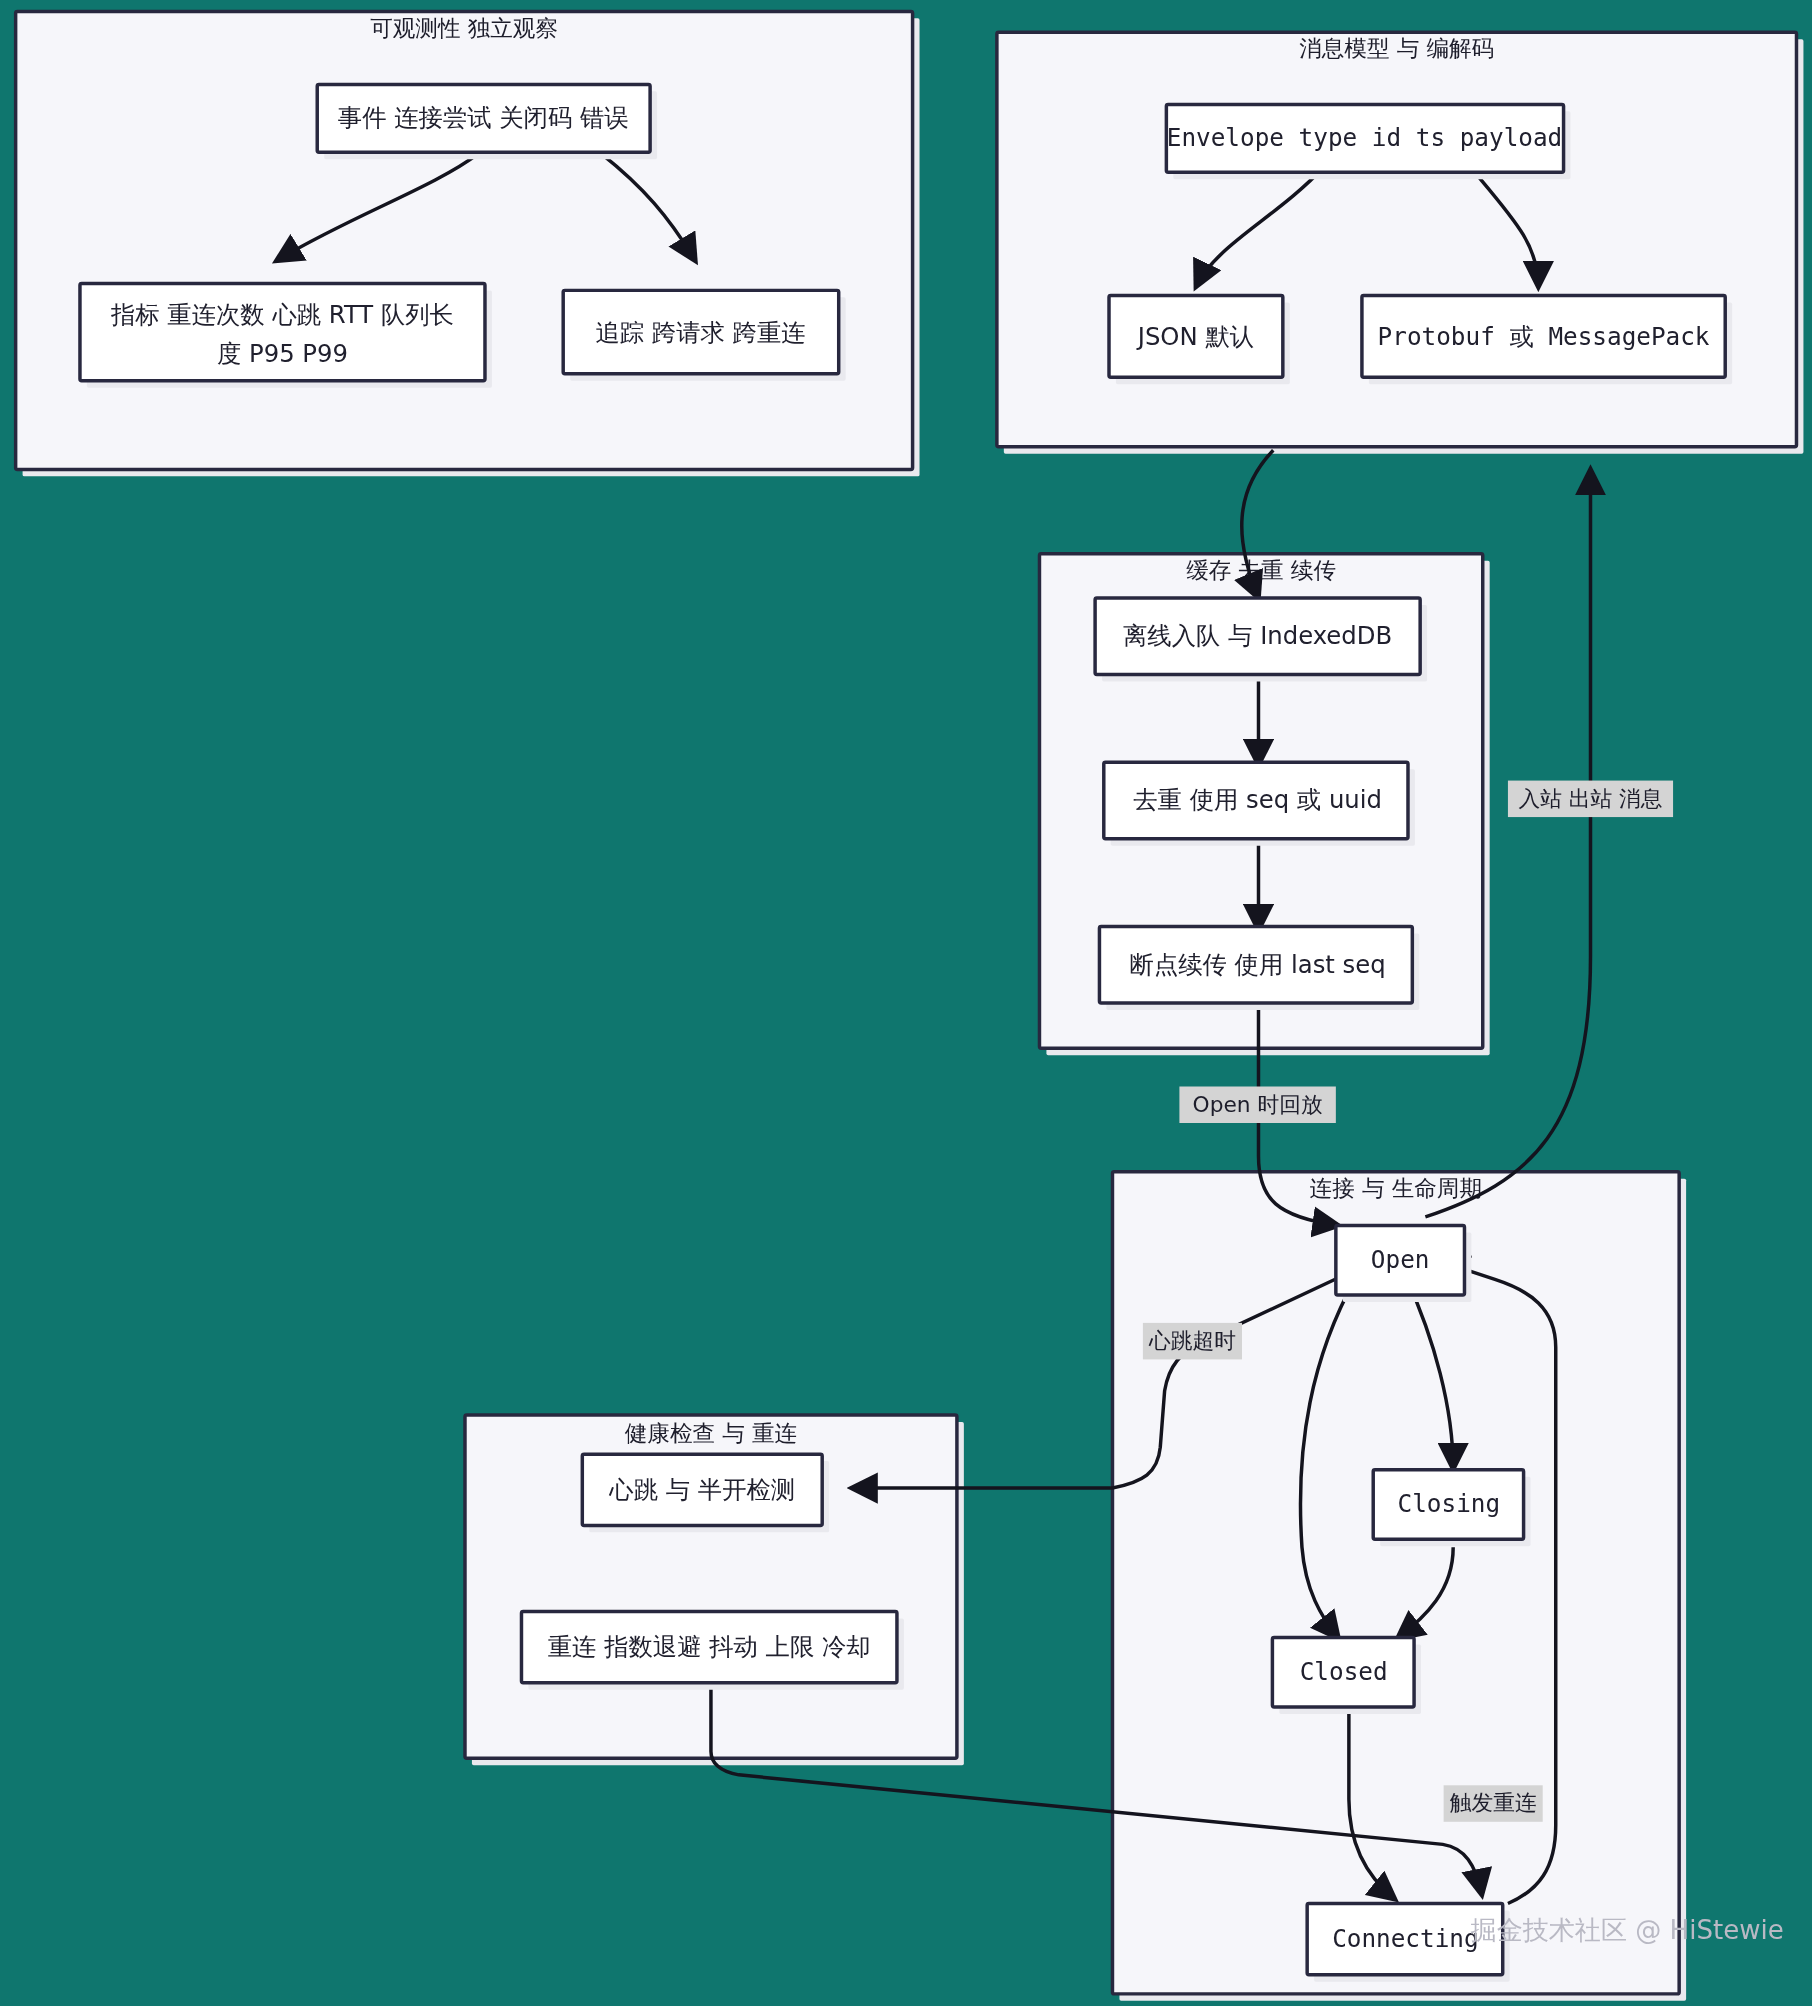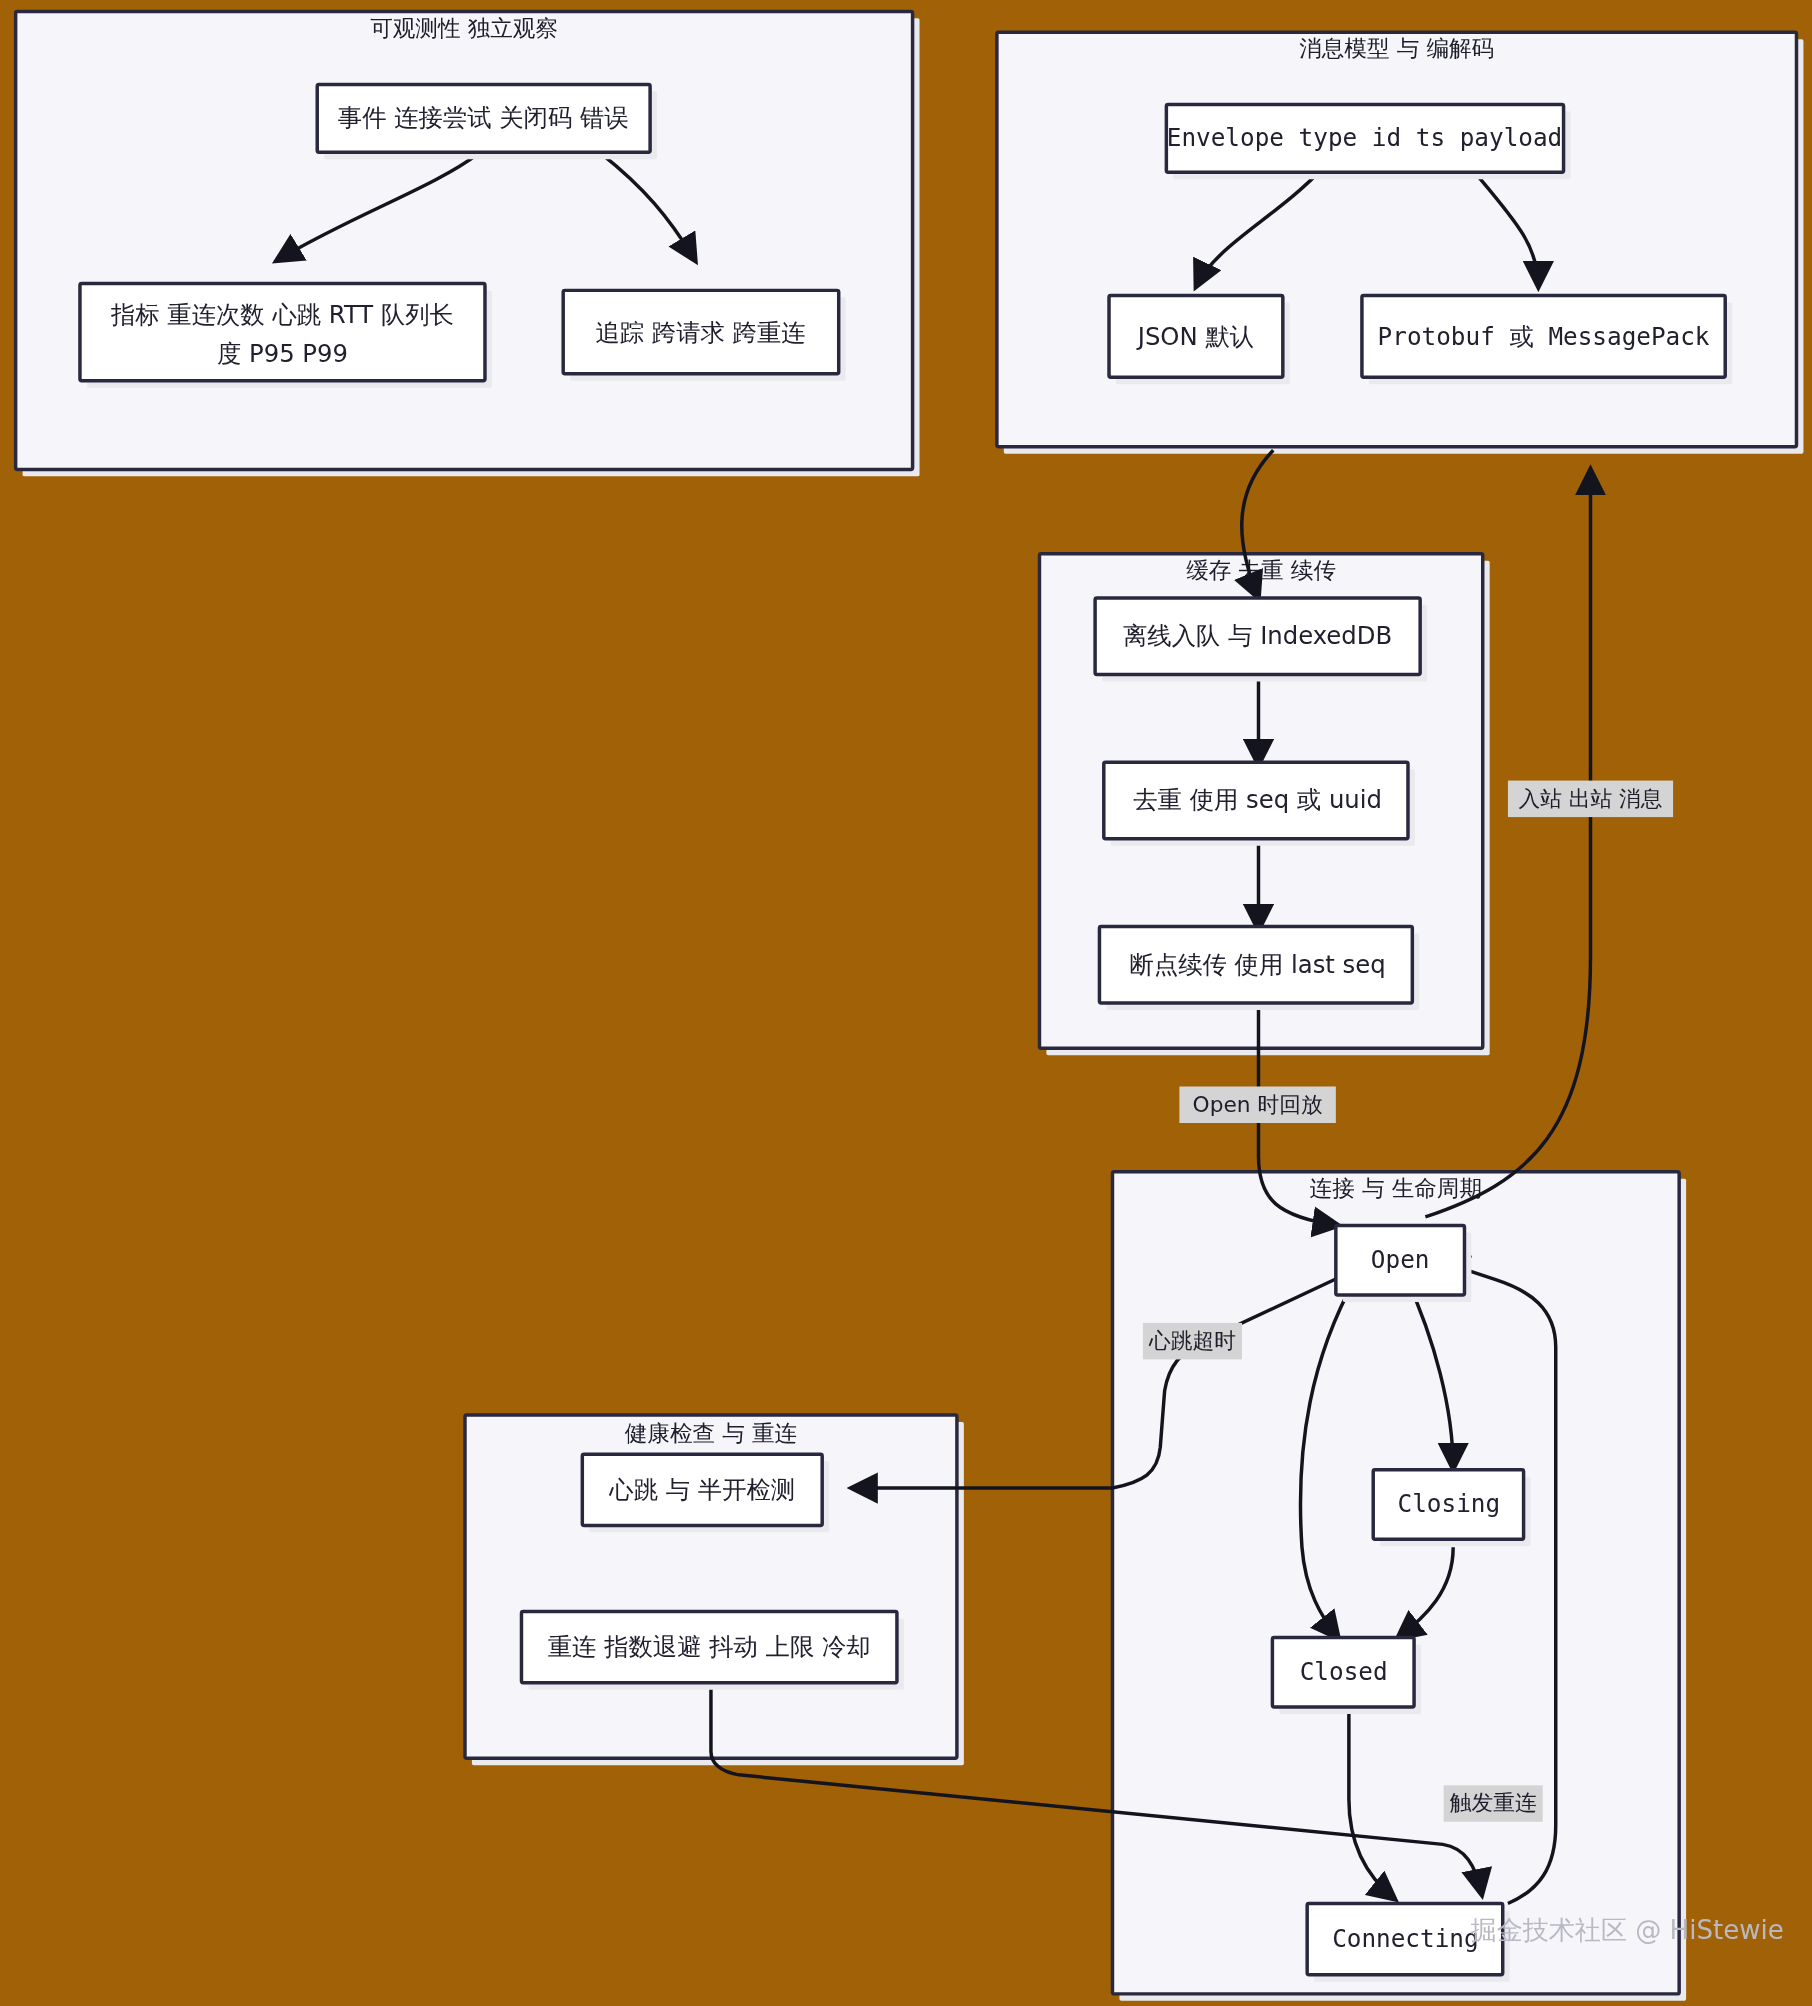--- a/index.html
+++ b/index.html
@@ -1,17 +1,17 @@
 <!DOCTYPE html>
 <html style="font-size:14px"><head>
 <meta charset="utf-8">
 <style>
   html,body{margin:0;padding:0;background:#ffffff;}
   body{font-family:"DejaVu Sans","Liberation Sans",sans-serif;}
-  #root{position:relative;width:1813px;height:2007px;background:#a16207;overflow:hidden;}
+  #root{position:relative;width:1813px;height:2007px;background:#0f766e;overflow:hidden;}
   svg{position:absolute;left:0;top:0;width:1813px;height:2007px;overflow:visible;}
 
   .cluster-rect{fill:#f6f6fa;stroke:#28283f;stroke-width:4px;}
   .node-rect{fill:#ffffff;stroke:#28283f;stroke-width:4px;}
   .edge-path{fill:none;stroke:#14141e;stroke-width:4px;}
   .arrow-head{fill:#14141e;stroke:none;}
 
   .cluster-label{font-family:"DejaVu Sans","Liberation Sans",sans-serif;font-size:26px;fill:#1d1d2b;text-anchor:middle;dominant-baseline:middle;}
   .node-label{font-family:"DejaVu Sans Mono","Liberation Mono",monospace;font-size:28px;fill:#20202e;text-anchor:middle;dominant-baseline:middle;}
   .node-label-cjk{font-family:"DejaVu Sans","Liberation Sans",sans-serif;font-size:28px;fill:#20202e;text-anchor:middle;dominant-baseline:middle;}

